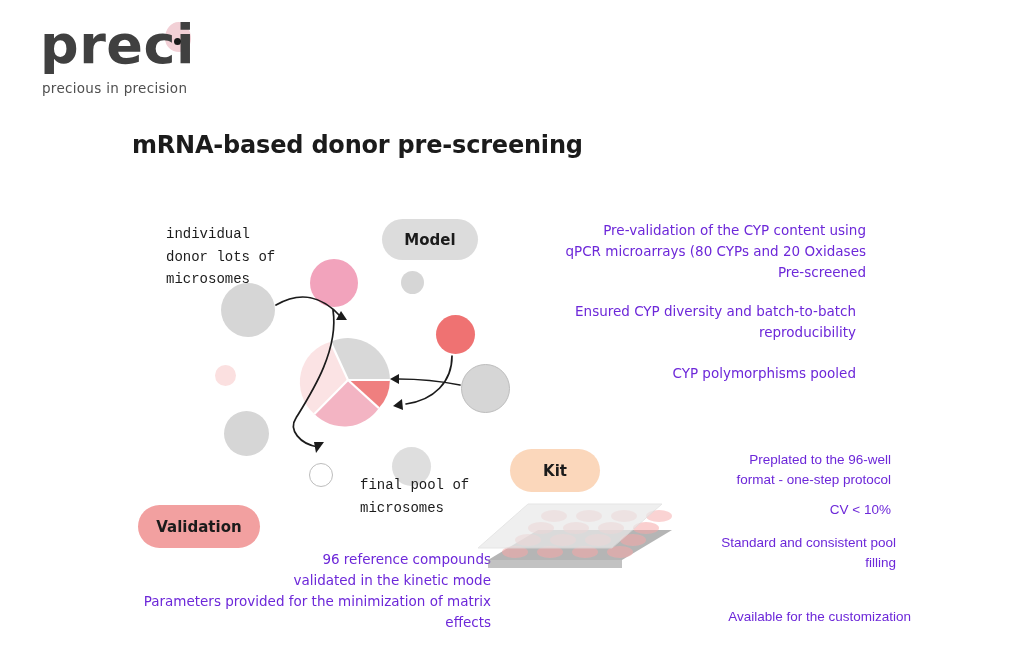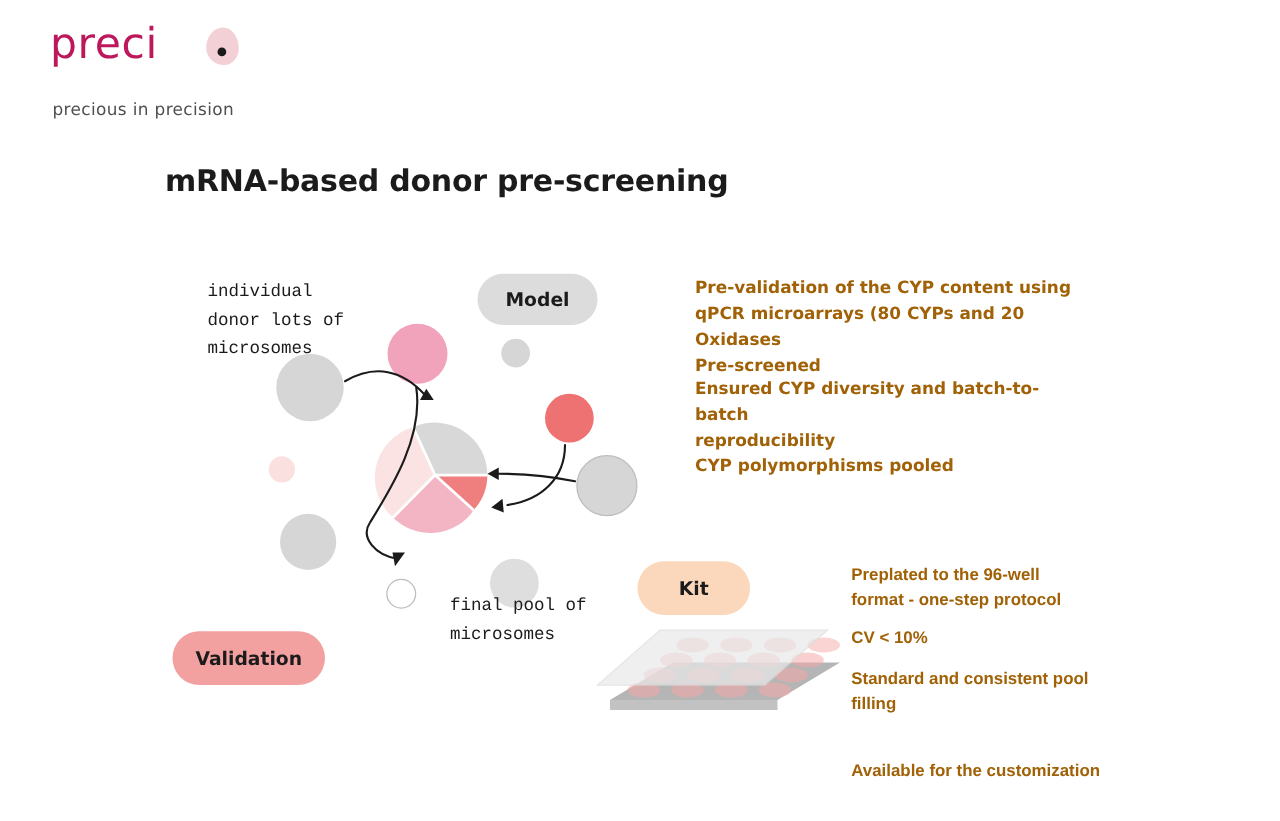--- a/index.html
+++ b/index.html
@@ -26,24 +26,24 @@
     left: 40px;
     top: 18px;
     width: 240px;
     height: 86px;
   }
   #logo-wordmark {
     position: absolute;
     left: 0;
     top: 0;
     font-family: "DejaVu Sans", sans-serif;
-    font-size: 34px;
-    font-weight: 400;
+    font-size: 54px;
+    font-weight: 700;
     letter-spacing: 0.5px;
-    color: #be185d;
+    color: #404040;
     line-height: 1;
   }
   #logo-dot-blob {
     position: absolute;
     left: 125px;
     top: 4px;
     width: 26px;
     height: 30px;
     background: #f2d0d6;
     border-radius: 52% 48% 46% 54% / 54% 56% 44% 46%;
@@ -120,24 +120,25 @@
     white-space: pre-line;
   }
   #label-individual-donor { left: 166px; top: 223px; width: 150px; }
   #label-final-pool { left: 360px; top: 474px; width: 150px; }
 
   
   .body-text {
     position: absolute;
     font-family: "DejaVu Sans", sans-serif;
     font-size: 13.5px;
-    font-weight: 700;
+    font-weight: 400;
     line-height: 1.55;
-    color: #a16207;
+    color: #6d28d9;
     white-space: pre-line;
+    text-align: right;
   }
   .body-text.alt {
     font-family: "Liberation Sans", sans-serif;
     font-size: 13.5px;
     line-height: 1.45;
   }
   #text-cyp-1 { left: 556px; top: 220px; width: 310px; }
   #text-cyp-2 { left: 556px; top: 301px; width: 300px; }
   #text-cyp-3 { left: 556px; top: 363px; width: 300px; }
   #text-validation-body { left: 131px; top: 549px; width: 360px; }
@@ -229,20 +230,24 @@
   <div class="pill" id="pill-validation">Validation</div>
   <div class="pill" id="pill-kit">Kit</div>
 
   <div class="body-text" id="text-cyp-1">Pre-validation of the CYP content using
 qPCR microarrays (80 CYPs and 20 Oxidases
 Pre-screened</div>
   <div class="body-text" id="text-cyp-2">Ensured CYP diversity and batch-to-batch
 reproducibility</div>
   <div class="body-text" id="text-cyp-3">CYP polymorphisms pooled</div>
 
+  <div class="body-text" id="text-validation-body">96 reference compounds
+validated in the kinetic mode
+Parameters provided for the minimization of matrix
+effects</div>
 
   <div class="body-text alt" id="text-kit-1">Preplated to the 96-well
 format - one-step protocol</div>
   <div class="body-text alt" id="text-kit-2">CV &lt; 10%</div>
   <div class="body-text alt" id="text-kit-3">Standard and consistent pool
 filling</div>
   <div class="body-text alt" id="text-kit-4">Available for the customization</div>
 
   <svg id="plate-svg" viewBox="0 0 220 115" xmlns="http://www.w3.org/2000/svg">
 

